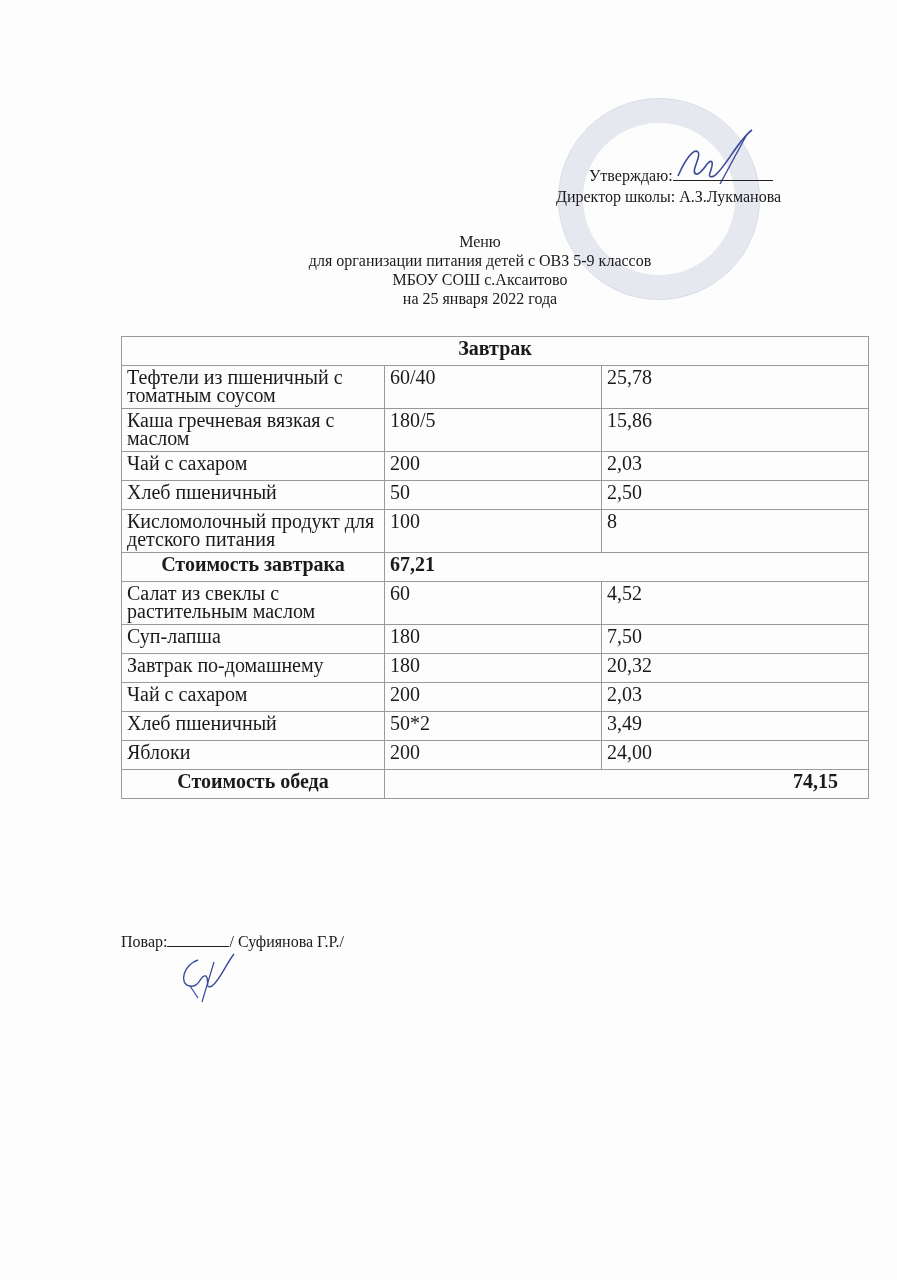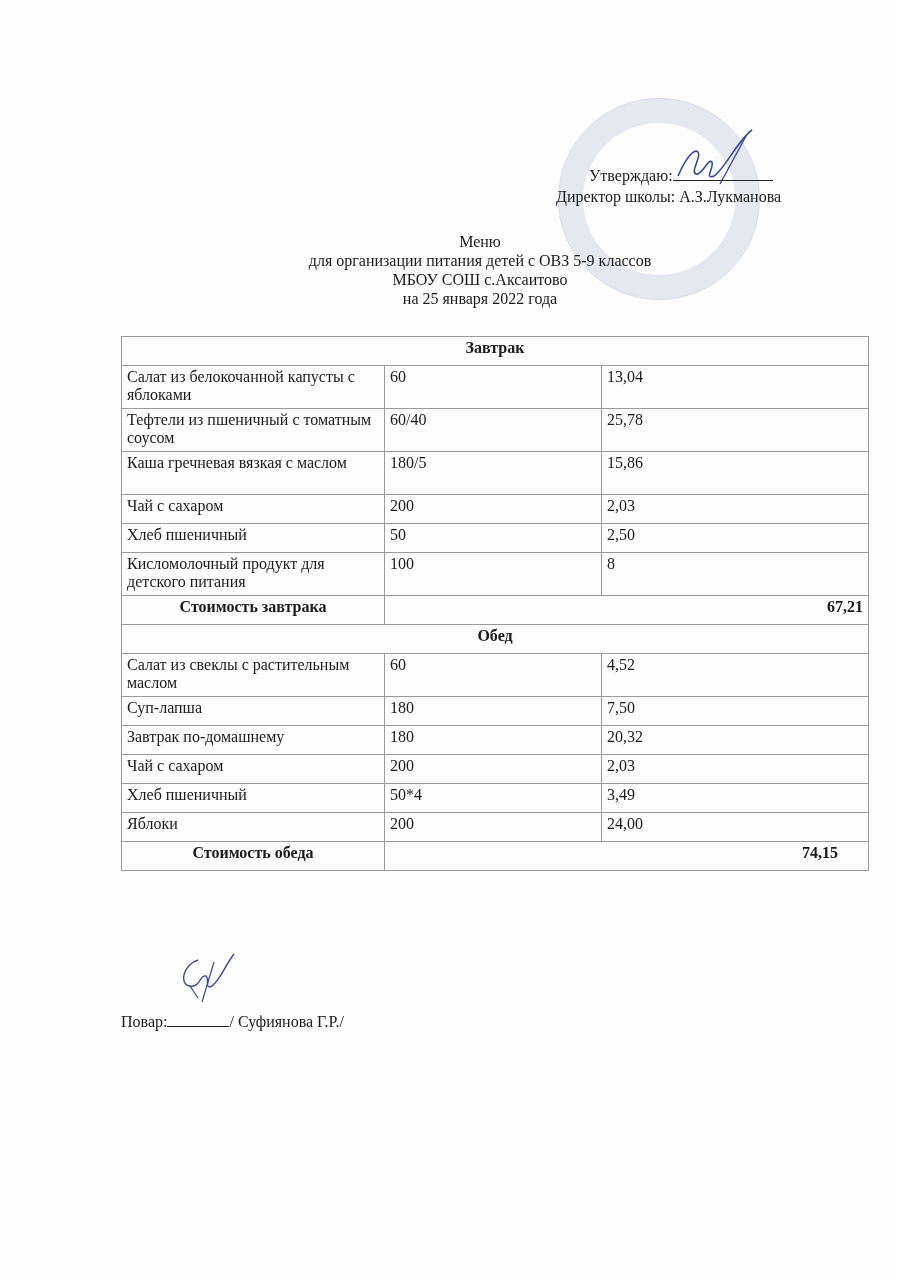--- a/index.html
+++ b/index.html
@@ -13,33 +13,33 @@
       border-radius: 50%; border: 1.5px solid rgba(140,150,190,0.35);
       box-shadow: inset 0 0 0 22px rgba(255,255,255,0), inset 0 0 0 24px rgba(140,150,190,0.2);
     }
     .approve { position: absolute; left: 589px; top: 166px; font-size: 16px; }
     .approve .line { display: inline-block; width: 100px; border-bottom: 1px solid #222; height: 14px; vertical-align: baseline; }
     .director { position: absolute; left: 556px; top: 188px; font-size: 16px; }
     .sig1 { position: absolute; left: 668px; top: 128px; }
     .title-block { position: absolute; left: 0; width: 960px; top: 232px; text-align: center; font-size: 16px; line-height: 19px; }
     table.menu {
       position: absolute; left: 121px; top: 336px; width: 748px;
-      border-collapse: collapse; font-size: 16px;
+      border-collapse: collapse; font-size: 20px;
     }
     table.menu td { border: 1px solid #9a9a9a; padding: 2px 5px; vertical-align: top; line-height: 18px; }
     td.c1 { width: 252px; }
     td.c2 { width: 206px; }
     .section td { text-align: center; font-weight: bold; height: 24px; vertical-align: middle; }
     .row2 td { height: 38px; }
     .row1 td { height: 24px; vertical-align: middle; }
     .total td { font-weight: bold; height: 24px; vertical-align: middle; }
     .total td.lbl { text-align: center; }
-    .total td.val { text-align: right; }
-    .total td.val.right { padding-right: 30px; }
-    .cook { position: absolute; left: 121px; top: 1012px; font-size: 16px; }
+    .total td.val { text-align: left; }
+    .total td.val.right { text-align: right; padding-right: 30px; }
+    .cook { position: absolute; left: 121px; top: 932px; font-size: 16px; }
     .cook .line { display: inline-block; width: 62px; border-bottom: 1px solid #222; height: 14px; }
     .sig2 { position: absolute; left: 170px; top: 950px; }
   </style>
 </head>
 <body>
 
 <div class="stamp"></div>
 
 <svg class="sig1" width="90" height="60">
   <path d="M10 48 C18 30 26 20 30 24 C34 28 22 44 28 46 C34 48 40 30 44 34 C46 40 36 52 46 48 C56 42 70 12 84 2" stroke="#3a4a9a" stroke-width="1.6" fill="none"></path>
@@ -57,25 +57,20 @@
   <div>МБОУ СОШ с.Аксаитово</div>
   <div>на 25  января  2022 года</div>
 </div>
 
 <table class="menu">
   <tbody>
       <tr class="section">
     <td colspan="3">Завтрак</td>
   </tr>
   <tr class="row2">
-    <td class="c1">Салат из белокочанной капусты с яблоками</td>
-    <td class="c2">60</td>
-    <td>13,04</td>
-  </tr>
-  <tr class="row2">
     <td class="c1">Тефтели из пшеничный с томатным соусом</td>
     <td class="c2">60/40</td>
     <td>25,78</td>
   </tr>
   <tr class="row2">
     <td class="c1">Каша гречневая вязкая  с маслом</td>
     <td class="c2">180/5</td>
     <td>15,86</td>
   </tr>
   <tr class="row1">
@@ -91,23 +86,20 @@
   <tr class="row2">
     <td class="c1">Кисломолочный продукт для детского питания</td>
     <td class="c2">100</td>
     <td>8</td>
   </tr>
   <tr class="total">
     <td class="lbl">Стоимость завтрака</td>
     <td class="val" colspan="2">67,21</td>
   </tr>
 
-  <tr class="section">
-    <td colspan="3">Обед</td>
-  </tr>
   <tr class="row2">
     <td class="c1">Салат из свеклы с растительным маслом</td>
     <td class="c2">60</td>
     <td>4,52</td>
   </tr>
   <tr class="row1">
     <td class="c1">Суп-лапша</td>
     <td class="c2">180</td>
     <td>7,50</td>
   </tr>
@@ -116,21 +108,21 @@
     <td class="c2">180</td>
     <td>20,32</td>
   </tr>
   <tr class="row1">
     <td class="c1">Чай с сахаром</td>
     <td class="c2">200</td>
     <td>2,03</td>
   </tr>
   <tr class="row1">
     <td class="c1">Хлеб пшеничный</td>
-    <td class="c2">50*4</td>
+    <td class="c2">50*2</td>
     <td>3,49</td>
   </tr>
   <tr class="row1">
     <td class="c1">Яблоки</td>
     <td class="c2">200</td>
     <td>24,00</td>
   </tr>
   <tr class="total">
     <td class="lbl">Стоимость обеда</td>
     <td class="val right" colspan="2">74,15</td>

